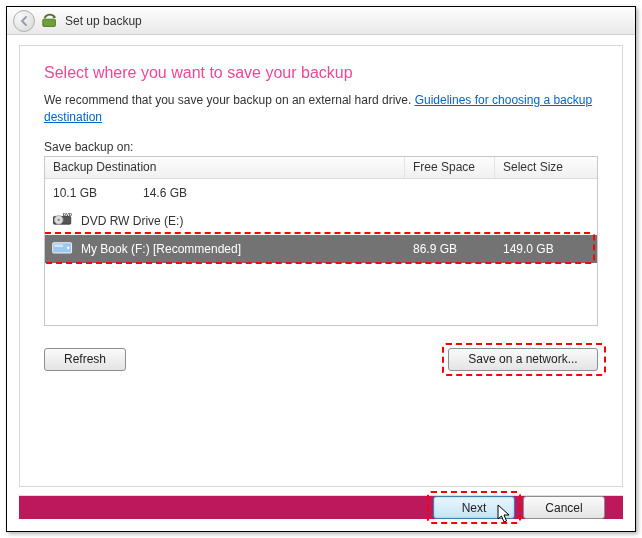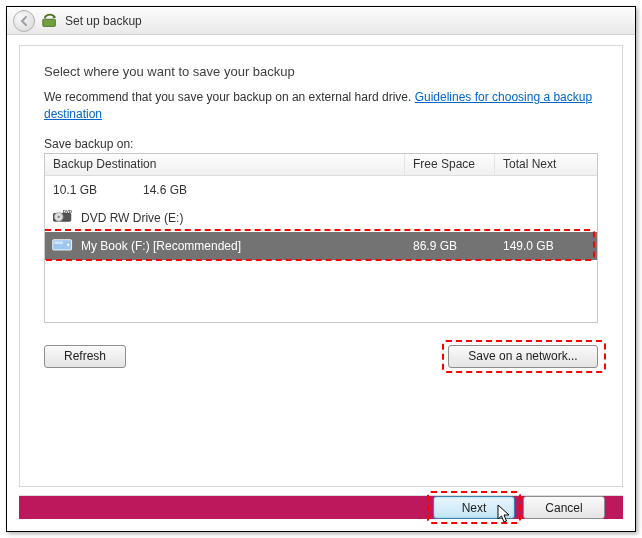--- a/index.html
+++ b/index.html
@@ -46,22 +46,22 @@
   .inner {
     flex: 1;
     margin: 10px 12px 8px 12px;
     border: 1px solid #d8d8d8;
     background: #fff;
     display: flex;
     flex-direction: column;
     padding: 16px 24px 10px 24px;
   }
   .heading {
-    color: #404040;
-    font-size: 13px;
+    color: #ec4899;
+    font-size: 16px;
     margin: 2px 0 10px 0;
     font-weight: normal;
   }
   .subtext {
     color: #333;
     line-height: 1.4;
   }
   .link {
     color: #0066cc;
     text-decoration: underline;
@@ -181,21 +181,21 @@
     <div class="subtext">
       <span>We recommend that you save your backup on an external hard drive. </span><a class="link">Guidelines for choosing a backup destination</a>
     </div>
 
     <div class="save-on">Save backup on:</div>
 
     <div class="table-wrap">
       <div class="table-head">
         <div class="col-dest">Backup Destination</div>
         <div class="col-free">Free Space</div>
-        <div class="col-total">Total Next</div>
+        <div class="col-total">Select Size</div>
         <div class="col-tail"></div>
       </div>
       <div class="table-body rel" id="tbody">
 
         <div class="row">
             <div class="rf">10.1 GB</div>
             <div class="rt">14.6 GB</div>
           </div>
           <div class="row">
             <div class="rd">

